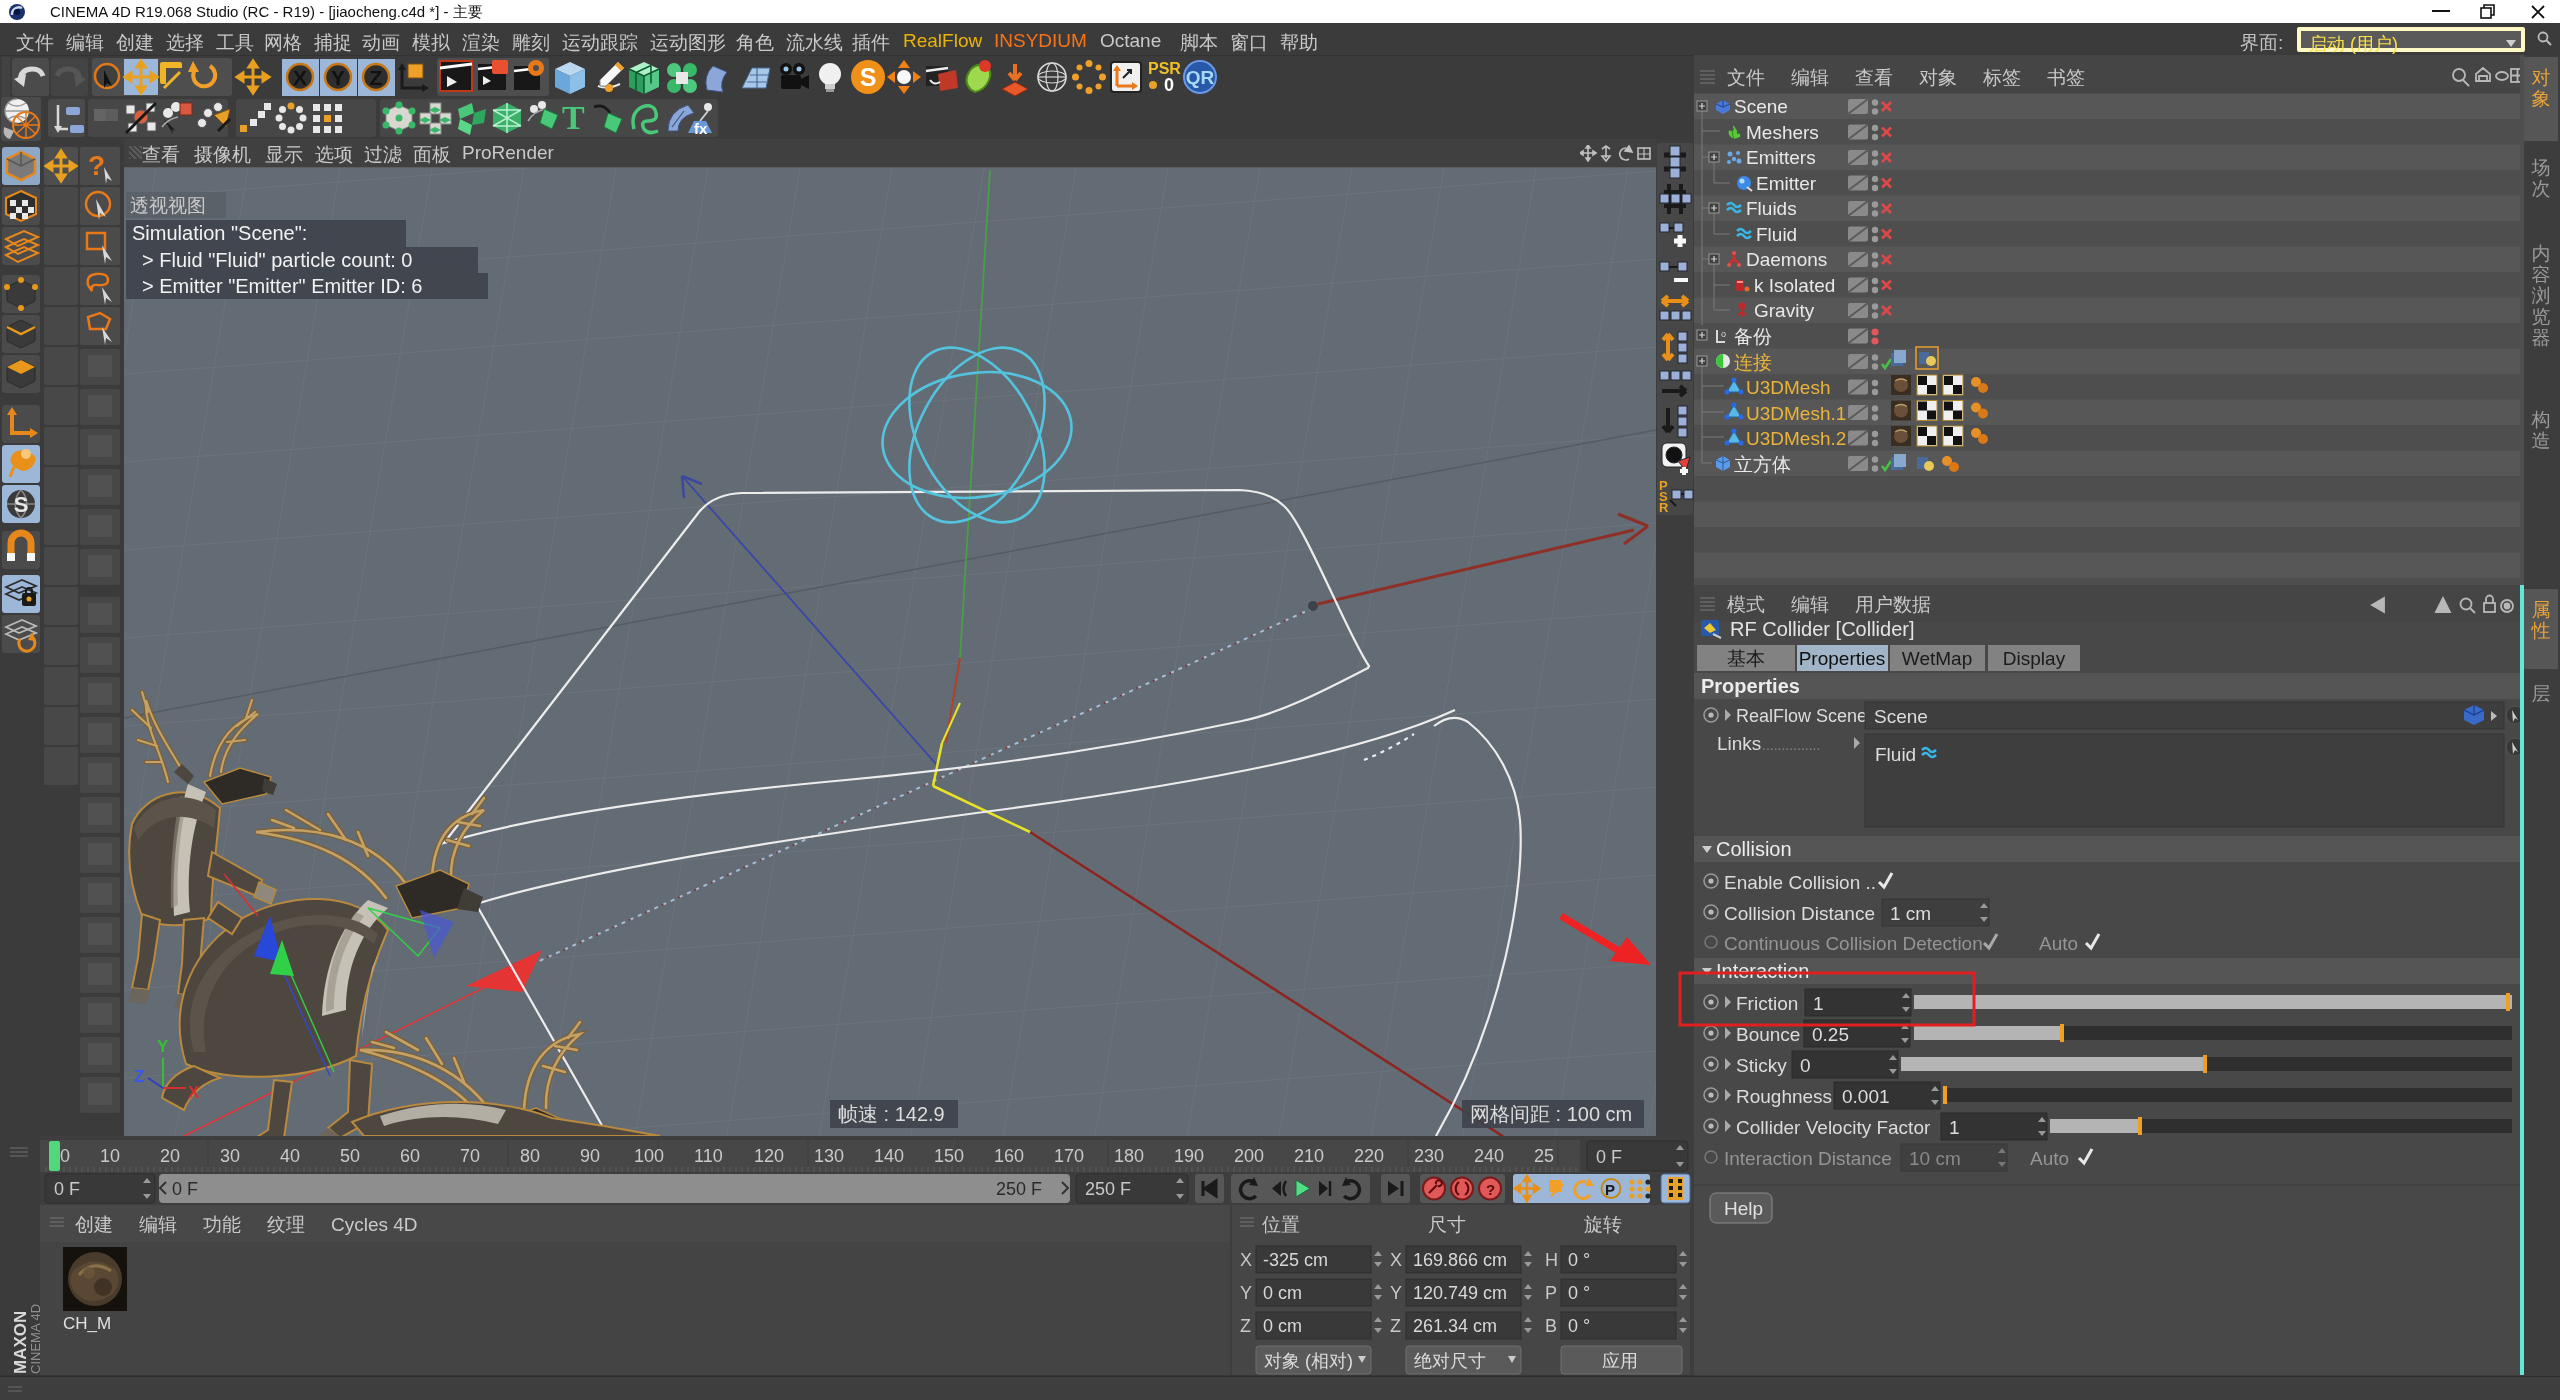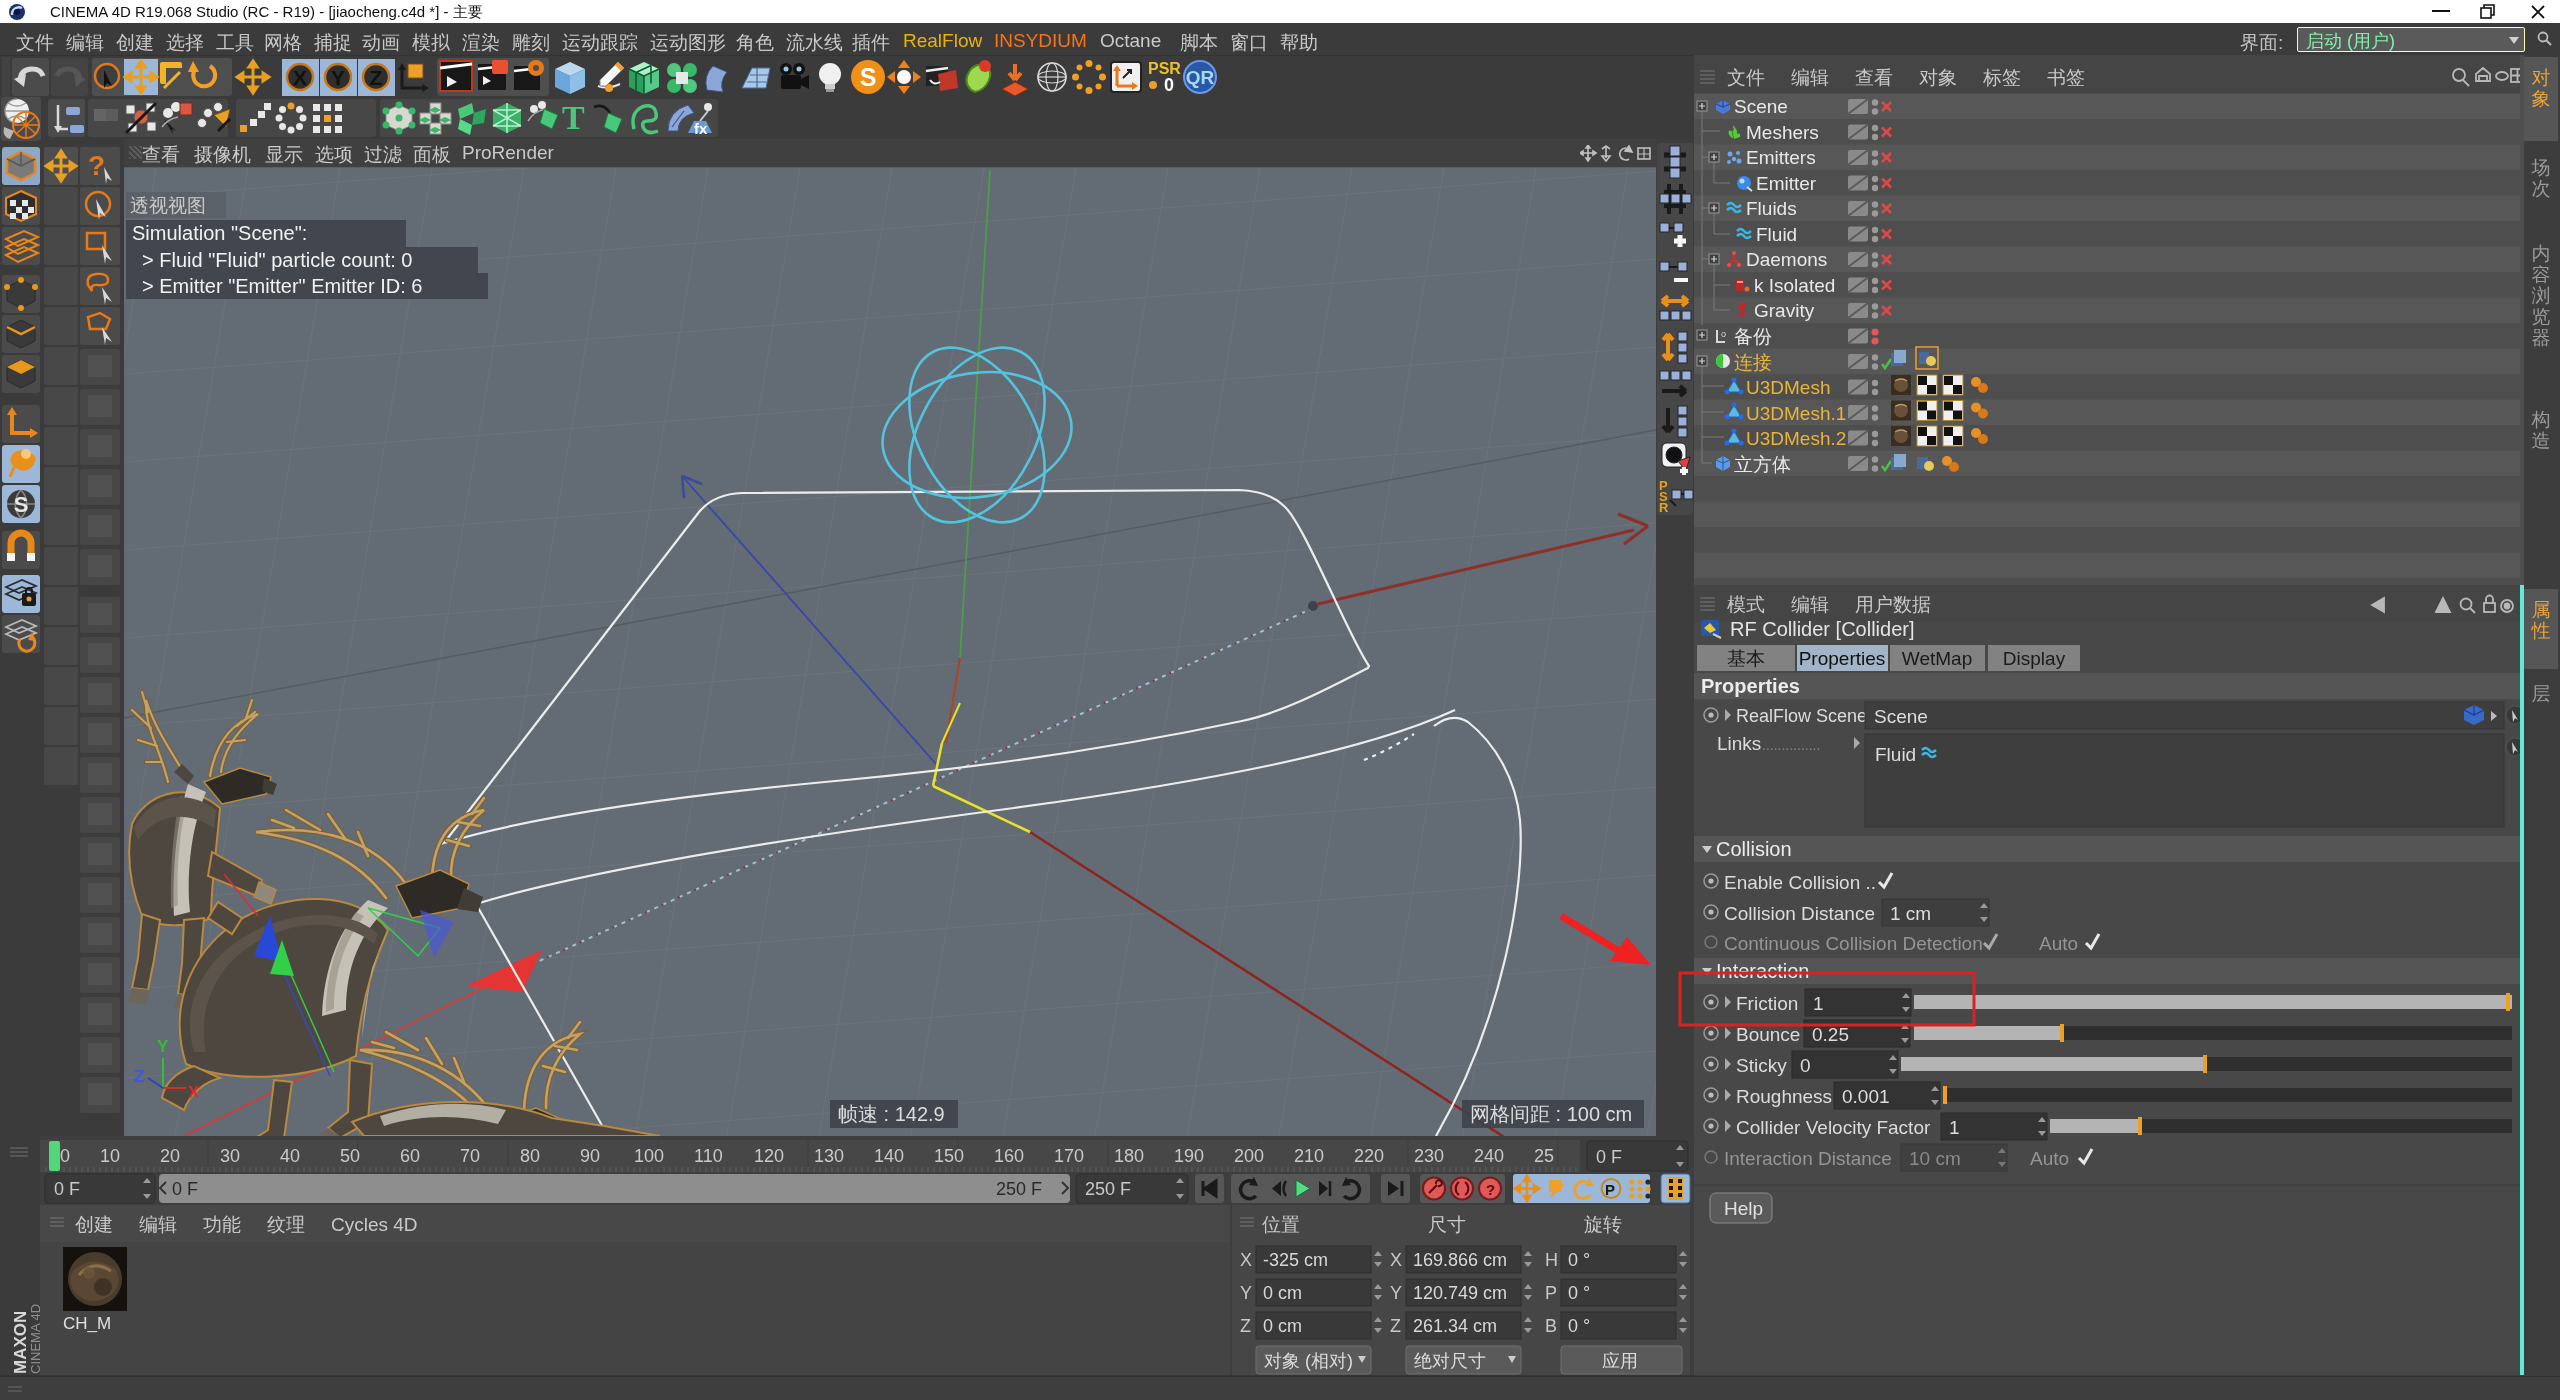--- a/index.html
+++ b/index.html
@@ -54,21 +54,21 @@
       <div class="menu" style="left:736px">角色</div>
   <div class="menu" style="left:786px">流水线</div>
       <div class="menu" style="left:852px">插件</div>
   <div class="menu" style="left:903px;color:#eab308;">RealFlow</div>
   <div class="menu" style="left:994px;color:#f97316;">INSYDIUM</div>
   <div class="menu" style="left:1100px;">Octane</div>
   <div class="menu" style="left:1180px">脚本</div>
       <div class="menu" style="left:1230px">窗口</div>
   <div class="menu" style="left:1280px">帮助</div>
   <div class="menu" style="left:2240px;color:#c2c2c2">界面:</div>
-  <div class="abs" style="left:2297px;top:4px;width:228px;height:25px;background:#5a5a5a;border:1px solid #fef9c3;border-radius:2px;color:#86efac;font-size:18px;padding:1px 8px;">启动 (用户)
+  <div class="abs" style="left:2297px;top:4px;width:228px;height:25px;background:#5a5a5a;border:4px solid #fef9c3;border-radius:2px;color:#fde047;font-size:18px;padding:1px 8px;">启动 (用户)
     <svg class="abs" style="right:4px;top:8px" width="12" height="9">
           <path d="M1 1 L11 1 L6 8 Z" fill="#cfcfcf"></path>
         </svg>
   </div>
   <svg class="abs" style="left:2536px;top:7px" width="18" height="18" viewBox="0 0 18 18">
         <circle cx="7" cy="7" r="4.5" stroke="#bbb" stroke-width="1.8" fill="none"></circle>
         <path d="M10.5 10.5 L15 15" stroke="#bbb" stroke-width="2"></path>
       </svg>
 </div>
 <div class="abs" id="toolbars">

